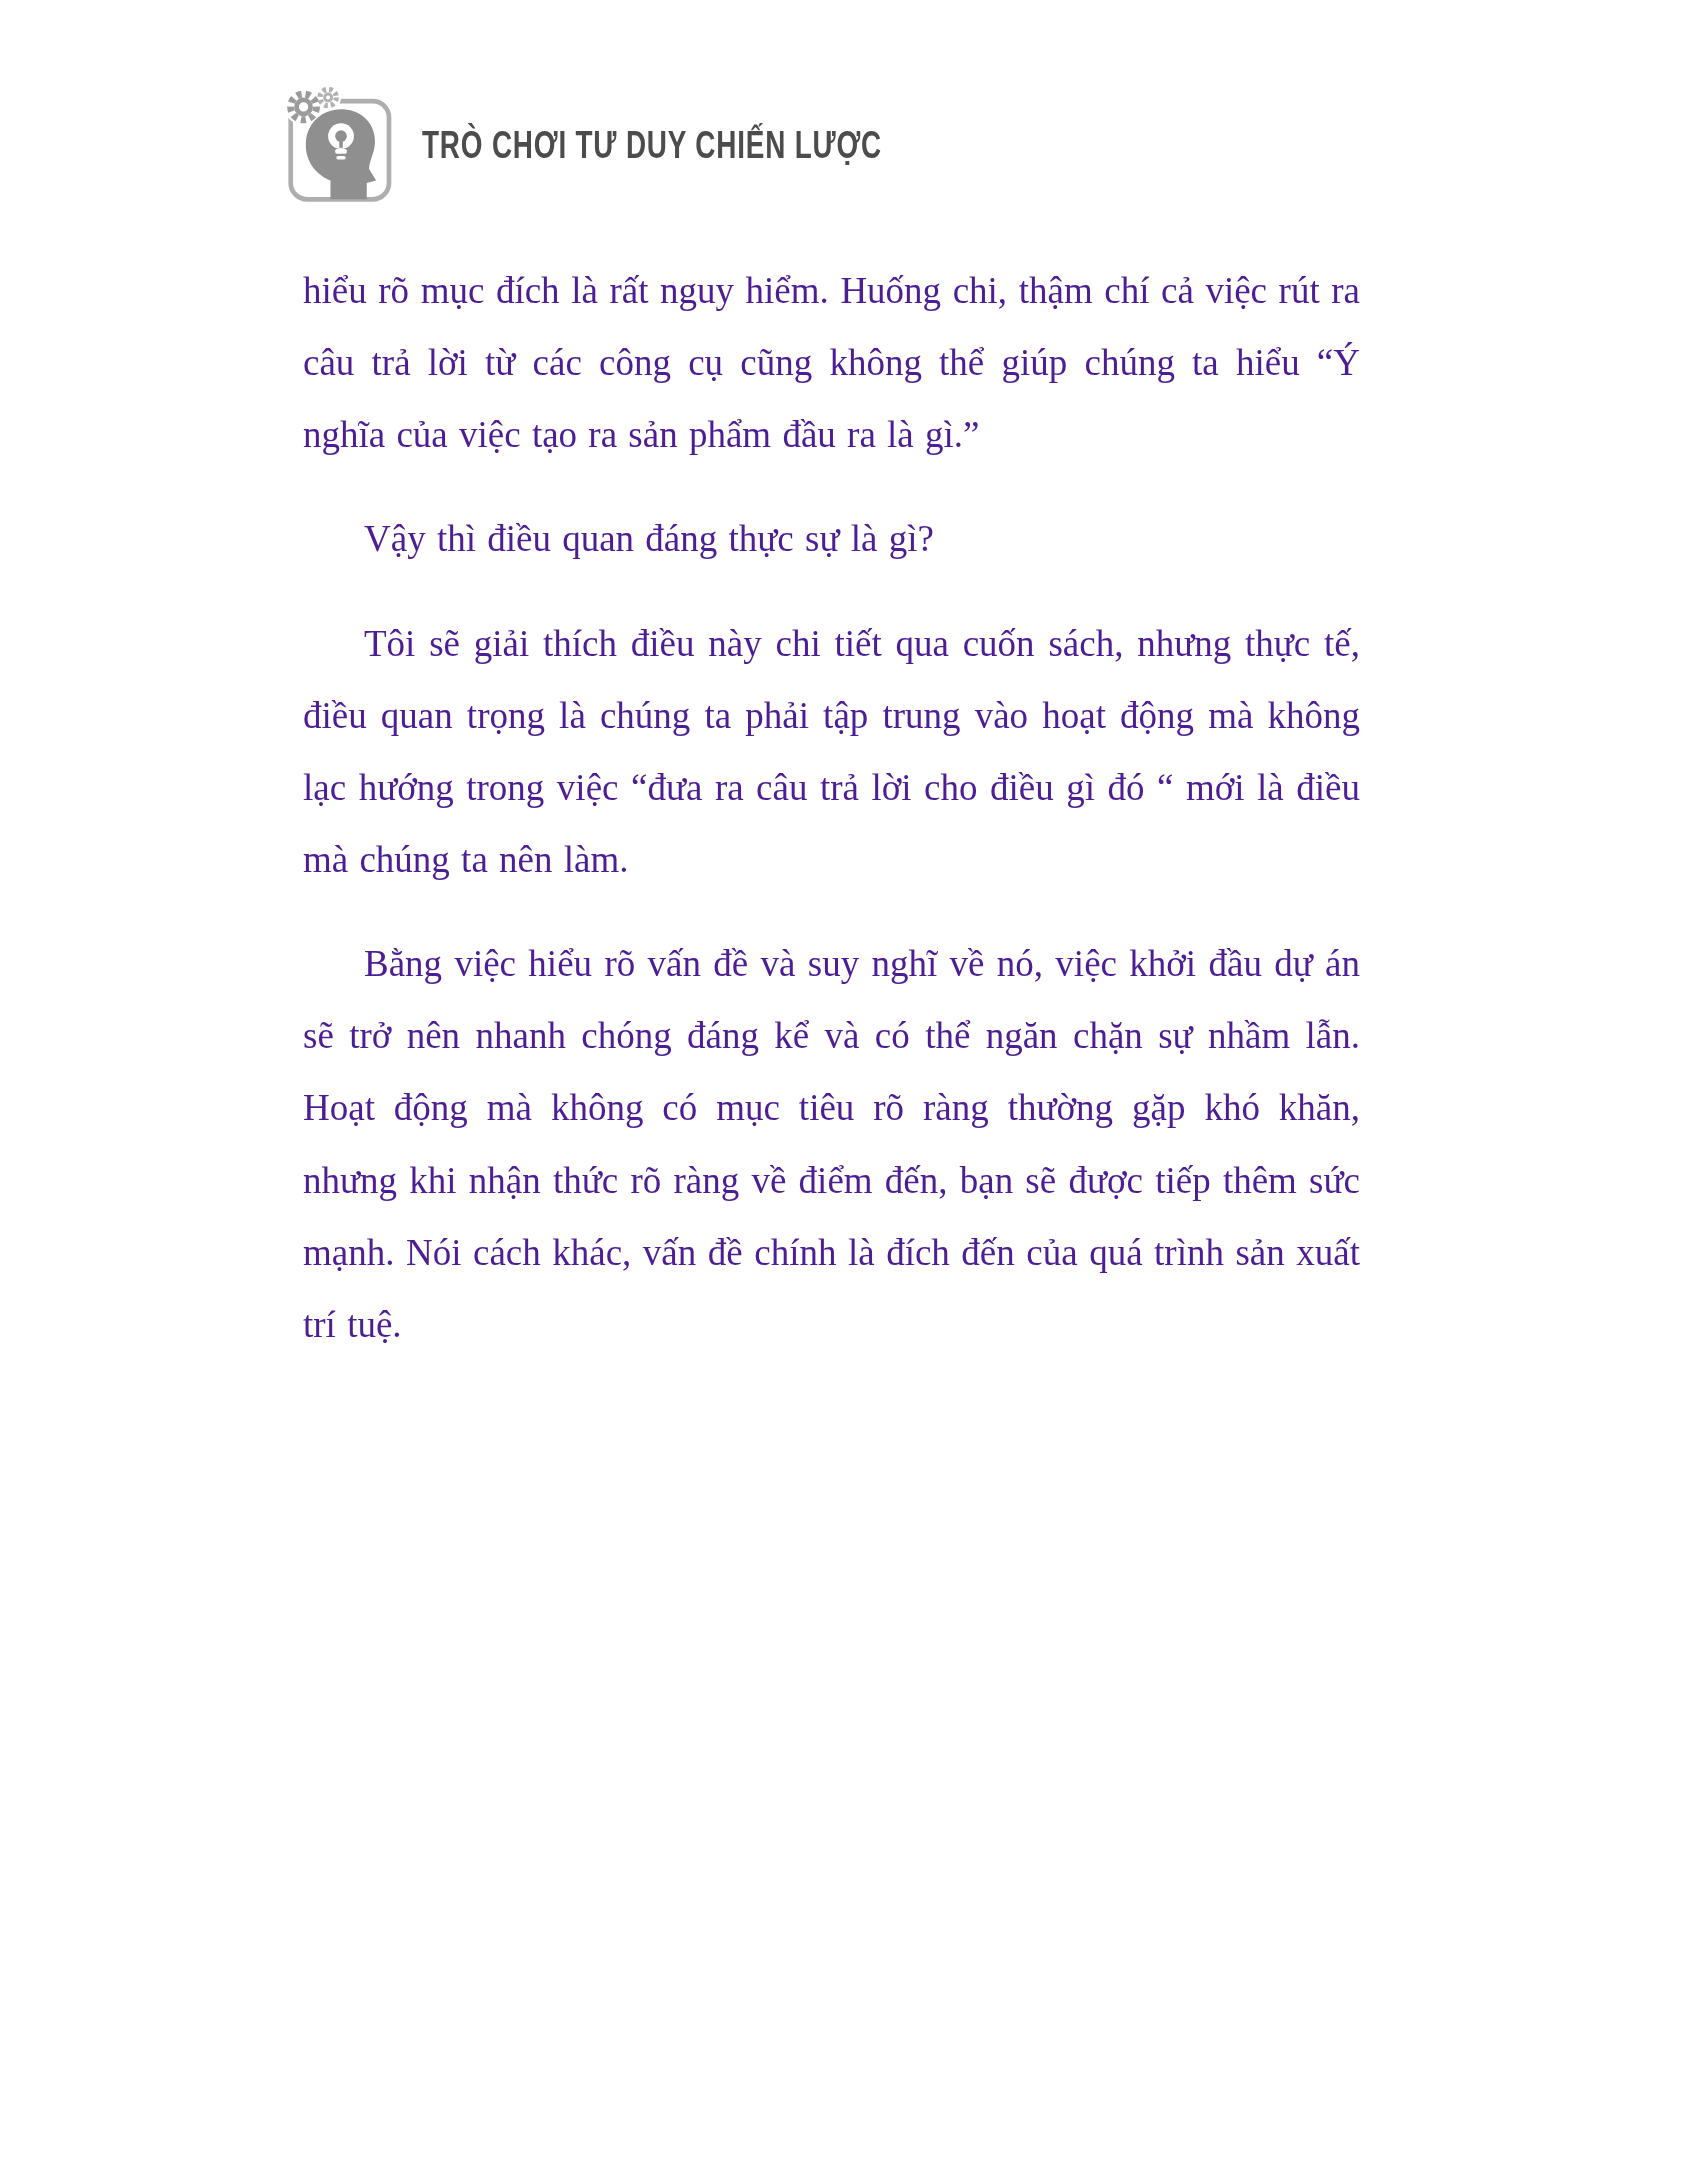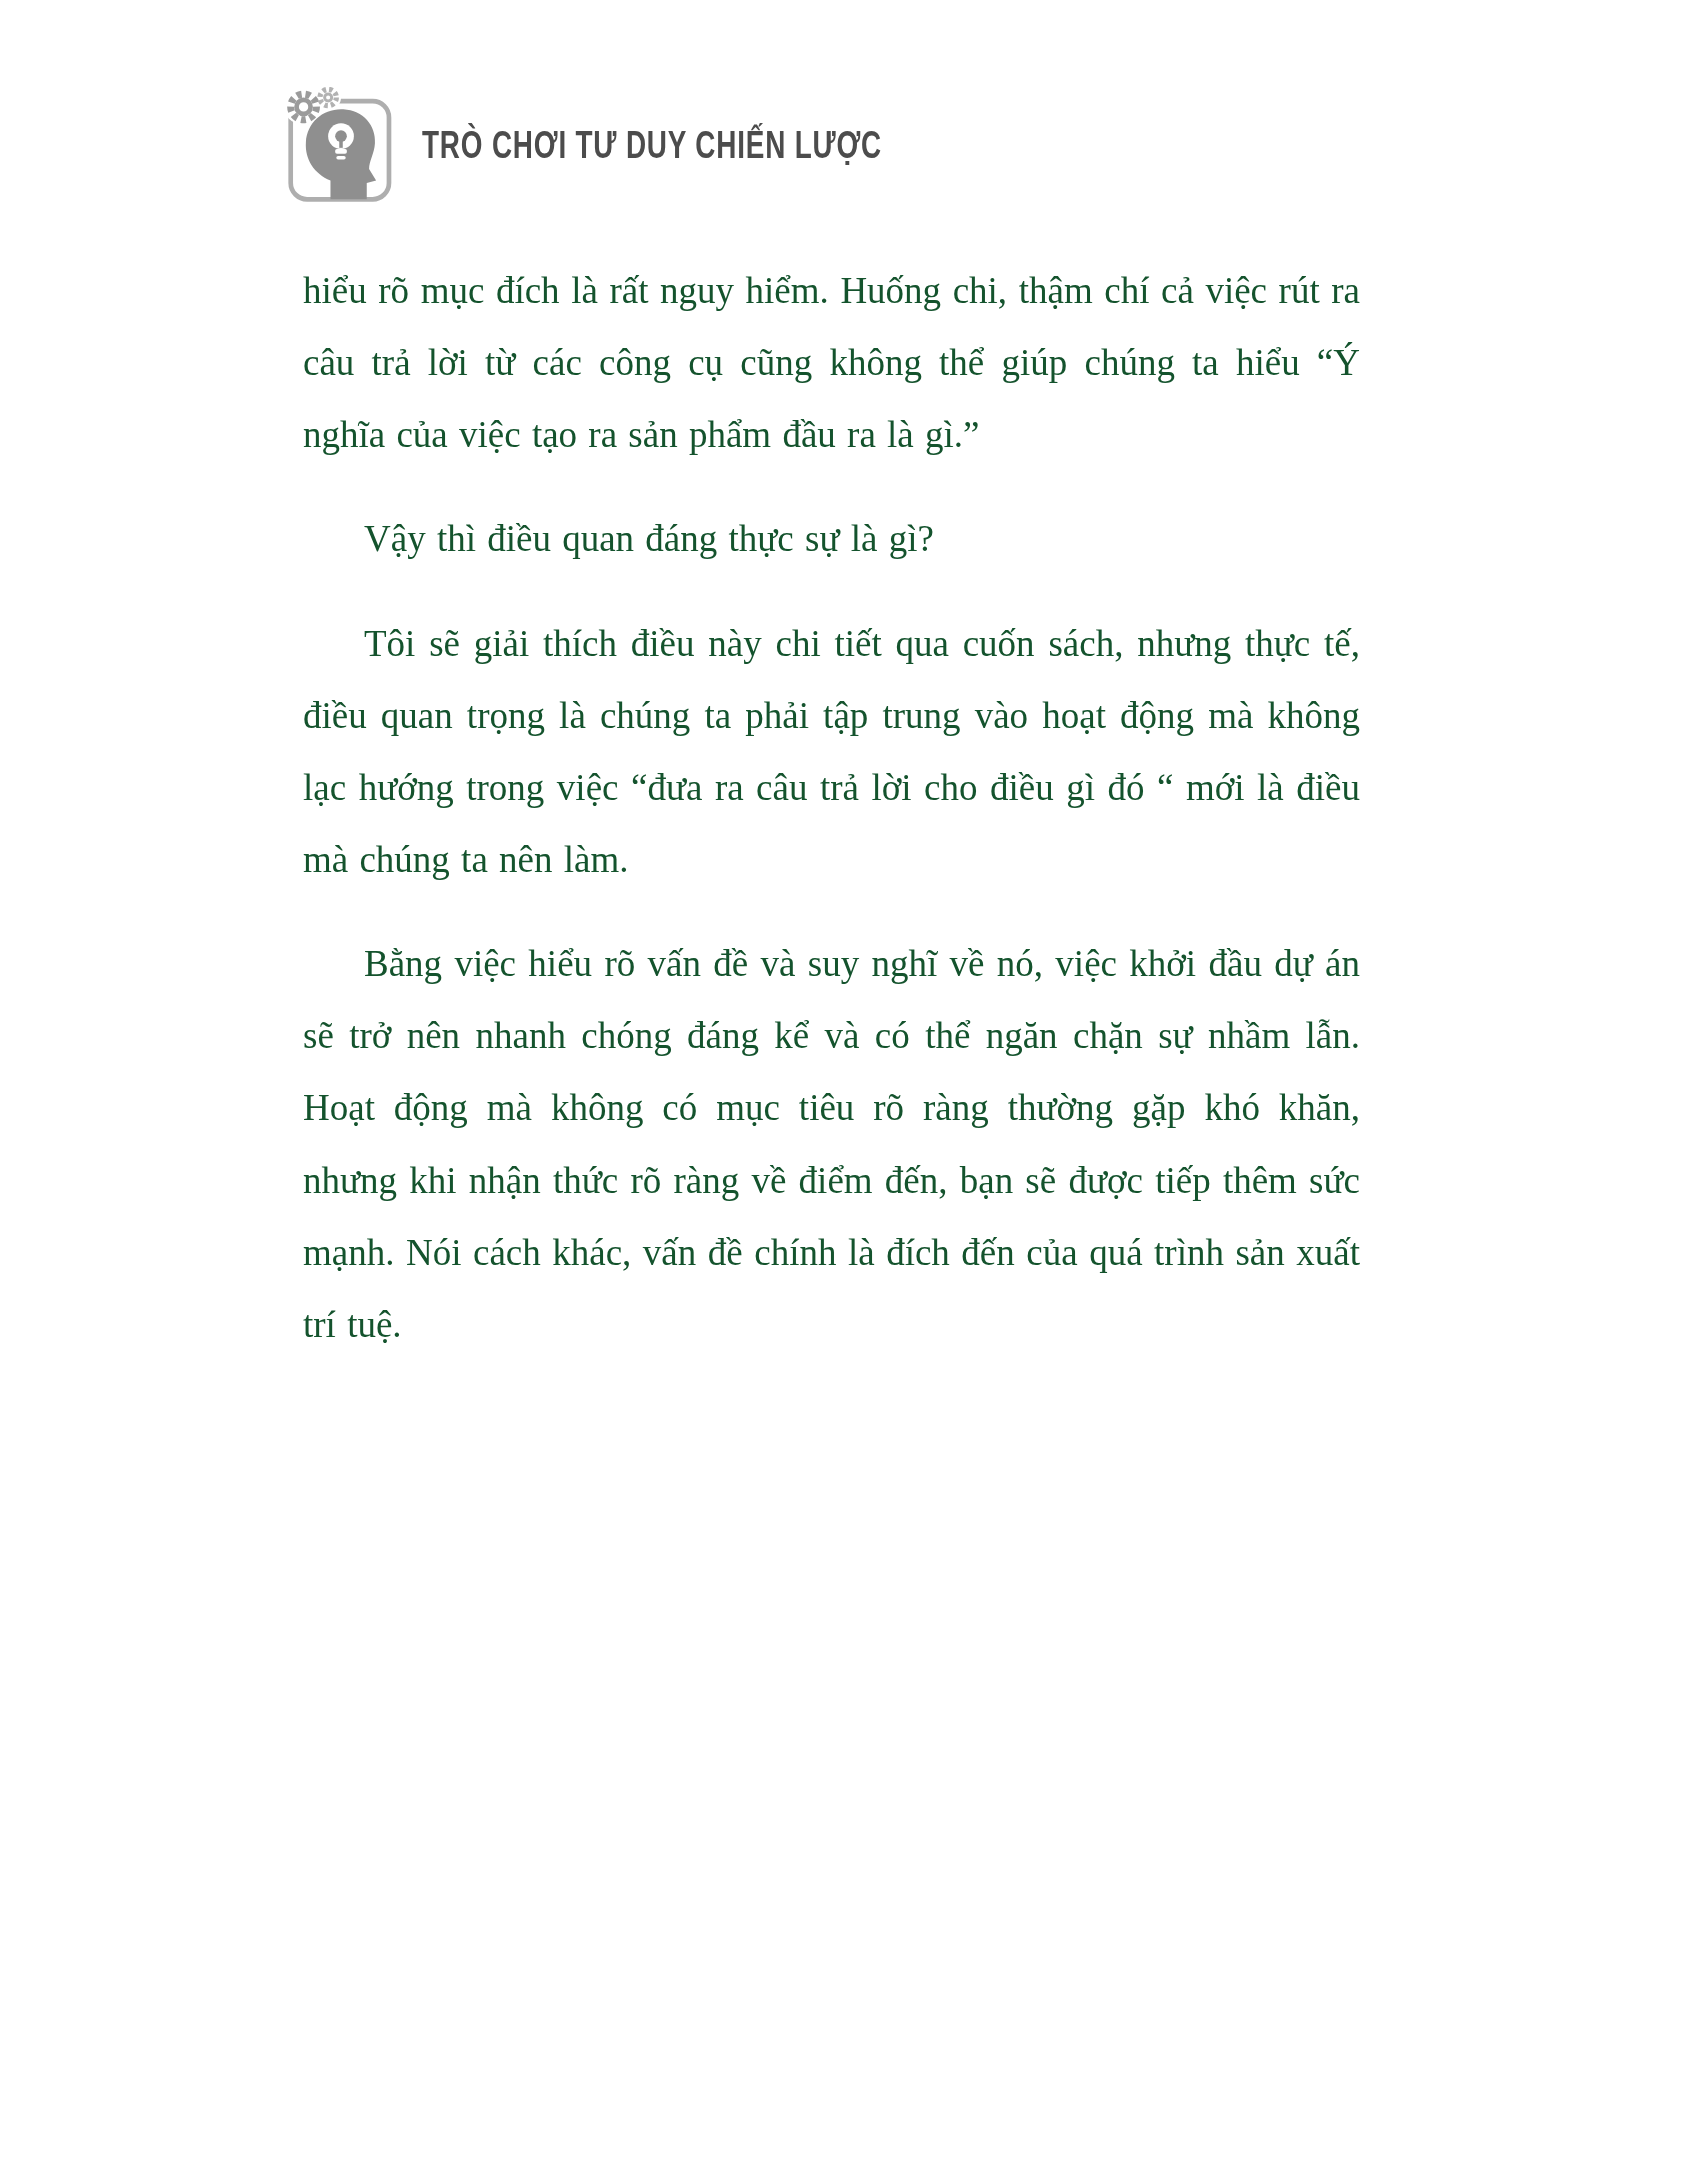--- a/index.html
+++ b/index.html
@@ -42,21 +42,21 @@
   }
 
   
   .content {
     position: absolute;
     left: 303px;
     top: 255px;
     width: 1057px;
     font-size: 37px;
     line-height: 1.95;
-    color: #14532d;
+    color: #4c1d95;
     text-align: justify;
     word-spacing: 2px;
   }
   .content p {
     margin: 0 0 32px 0;
   }
   .content p.indent {
     text-indent: 61px;
   }
 

